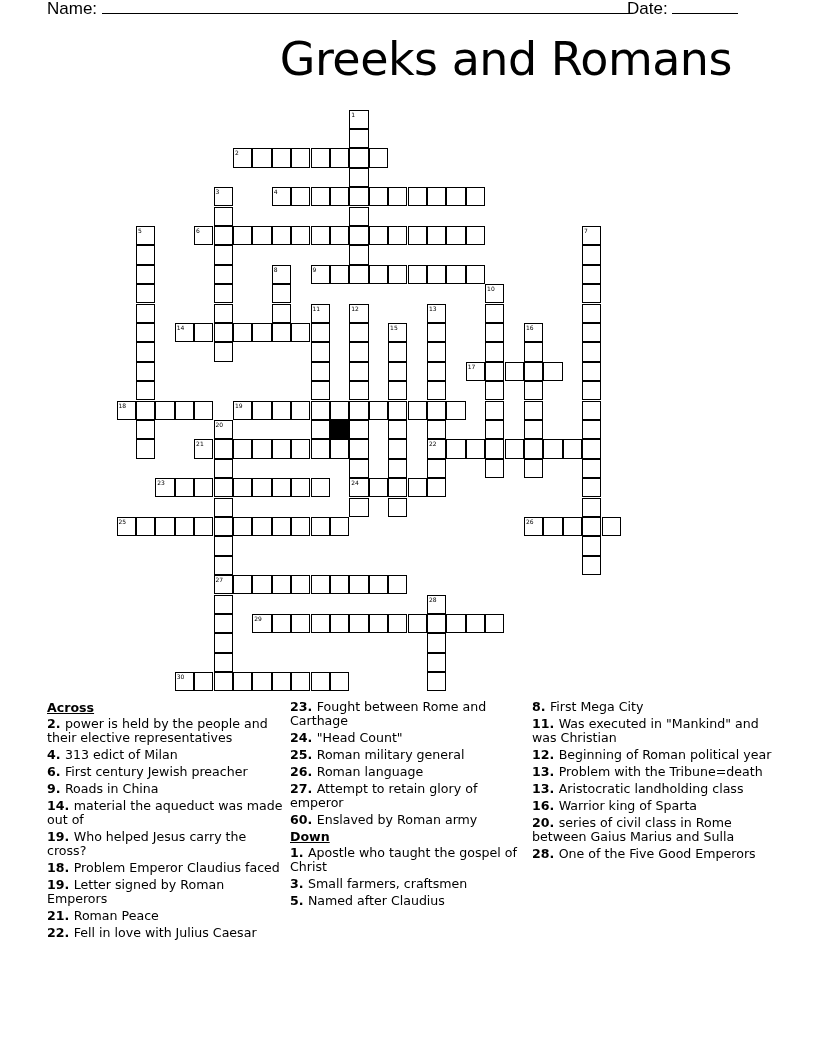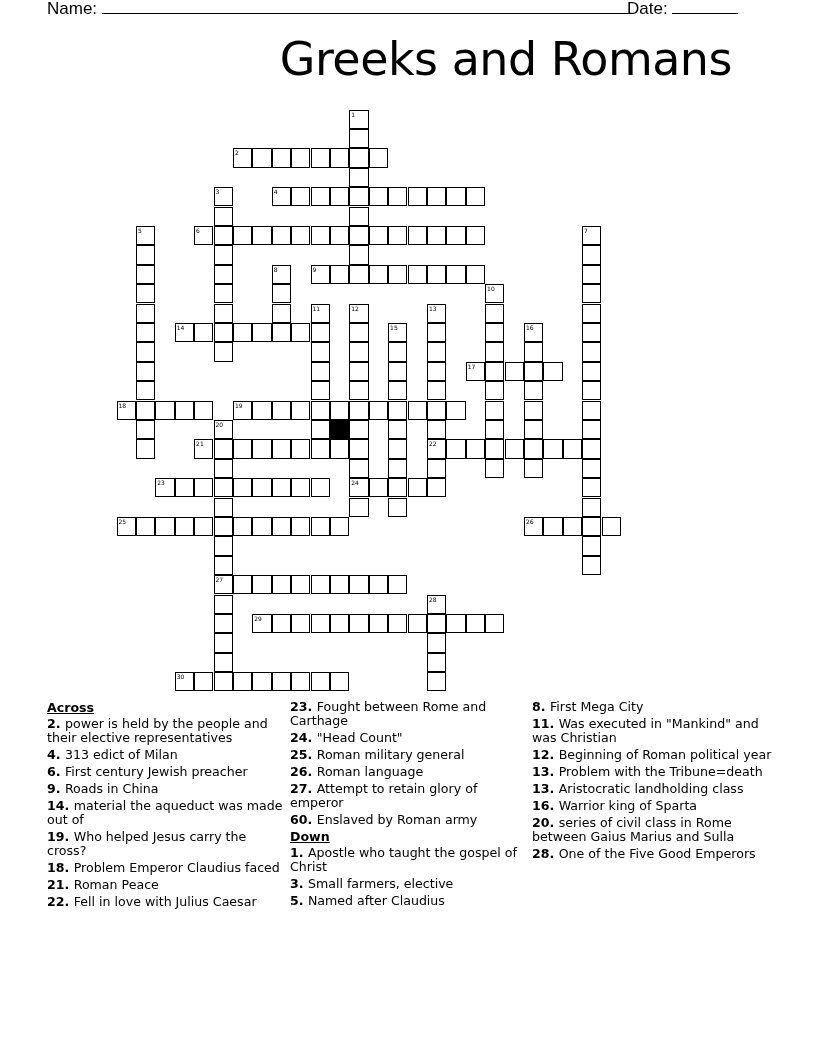--- a/index.html
+++ b/index.html
@@ -354,33 +354,34 @@
 <div id="clues">
   <div class="col c1" id="col1">
       <div class="sec">Across</div>
       <div class="clue"><b>2. </b><span>power is held by the people and their elective representatives</span></div>
       <div class="clue"><b>4. </b><span>313 edict of Milan</span></div>
       <div class="clue"><b>6. </b><span>First century Jewish preacher</span></div>
       <div class="clue"><b>9. </b><span>Roads in China</span></div>
       <div class="clue"><b>14. </b><span>material the aqueduct was made out of</span></div>
       <div class="clue"><b>19. </b><span>Who helped Jesus carry the cross?</span></div>
       <div class="clue"><b>18. </b><span>Problem Emperor Claudius faced</span></div>
+      <div class="clue"><b>19. </b><span>Letter signed by Roman Emperors</span></div>
       <div class="clue"><b>21. </b><span>Roman Peace</span></div>
       <div class="clue"><b>22. </b><span>Fell in love with Julius Caesar</span></div>
     </div>
   <div class="col c2" id="col2">
       <div class="clue"><b>23. </b><span>Fought between Rome and Carthage</span></div>
       <div class="clue"><b>24. </b><span>"Head Count"</span></div>
       <div class="clue"><b>25. </b><span>Roman military general</span></div>
       <div class="clue"><b>26. </b><span>Roman language</span></div>
       <div class="clue"><b>27. </b><span>Attempt to retain glory of emperor</span></div>
       <div class="clue"><b>60. </b><span>Enslaved by Roman army</span></div>
       <div class="sec">Down</div>
       <div class="clue"><b>1. </b><span>Apostle who taught the gospel of Christ</span></div>
-      <div class="clue"><b>3. </b><span>Small farmers, elective</span></div>
+      <div class="clue"><b>3. </b><span>Small farmers, craftsmen</span></div>
       <div class="clue"><b>5. </b><span>Named after Claudius</span></div>
     </div>
   <div class="col c3" id="col3">
       <div class="clue"><b>8. </b><span>First Mega City</span></div>
       <div class="clue"><b>11. </b><span>Was executed in "Mankind" and was Christian</span></div>
       <div class="clue"><b>12. </b><span>Beginning of Roman political year</span></div>
       <div class="clue"><b>13. </b><span>Problem with the Tribune=death</span></div>
       <div class="clue"><b>13. </b><span>Aristocratic landholding class</span></div>
       <div class="clue"><b>16. </b><span>Warrior king of Sparta</span></div>
       <div class="clue"><b>20. </b><span>series of civil class in Rome between Gaius Marius and Sulla</span></div>

